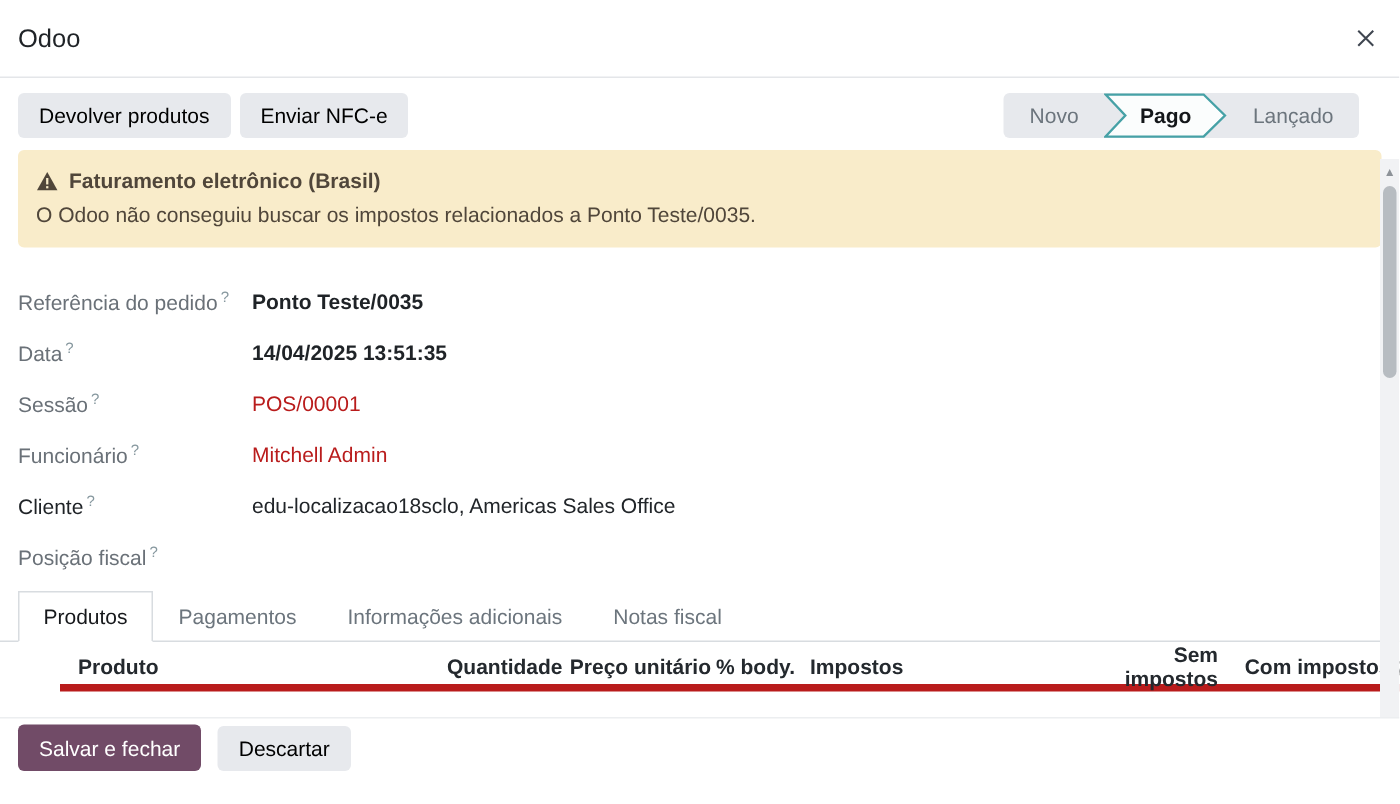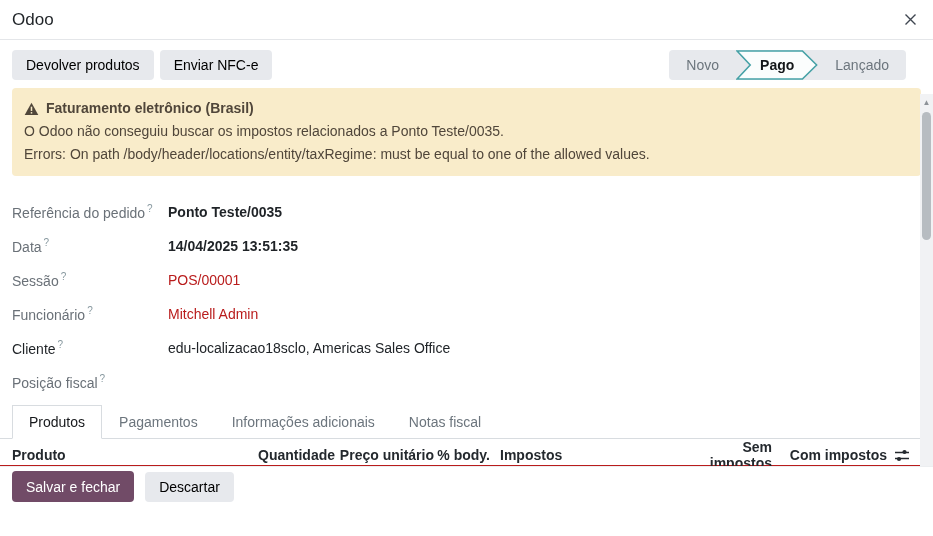--- a/index.html
+++ b/index.html
@@ -7,21 +7,21 @@
   body {
     font-family: "Liberation Sans", sans-serif;
     background: #fff;
     color: #212529;
     position: relative;
     overflow: hidden;
     font-size: 14px;
   }
   
   .dlg-header {
-    height: 40px;
+    height: 52px;
     display: flex; align-items: center; justify-content: space-between;
     padding: 0 12px 0 12px;
     border-bottom: 1px solid #e4e6e9;
   }
   .dlg-title { font-size: 17px; color: #1f2327; font-weight: 500; }
   .close-btn { background: none; border: none; cursor: pointer; padding: 2px; line-height: 0; }
   
   .dlg-body { position: relative; height: 426px; padding: 0 12px; overflow: hidden; }
   .toolbar {
     margin-top: 10px; height: 30px;
@@ -72,22 +72,22 @@
   }
   .tab.active {
     background: #fff; color: #16181b;
     border-color: #d8dce0; border-bottom-color: #fff;
   }
   .thead {
     display: grid;
     grid-template-columns: 246px 65px 111px 56px 190px 92px 115px 1fr;
     align-items: center;
     padding: 0 22px 0 12px; height: 33px;
-    border-bottom: 7px solid #b91c1c;
-    font-weight: 600; color: #24292e; font-size: 14px;
+    border-bottom: 5px solid #b91c1c;
+    font-weight: 600; color: #24292e; font-size: 14px; margin-left: 40px;
   }
   .th-right { text-align: right; }
   .th-left-pad { padding-left: 10px; }
   .th-icon-cell { display: flex; justify-content: flex-end; }
   
   .dlg-footer {
     height: 40px; padding: 13px 12px; display: flex; gap: 11px; align-items: center;
     border-top: 1px solid #eceef0;
   }
   .btn-primary { background: #714B67; color: #fff; height: 31px; border-radius: 4px; }
@@ -149,21 +149,20 @@
       <span style="line-height:0;">
         <svg width="15" height="14" viewBox="0 0 16 15">
             <path d="M8 0.8 L15.3 13.8 L0.7 13.8 Z" fill="#50463a"></path>
             <rect x="7.2" y="5" width="1.6" height="4.6" fill="#f9ecca"></rect>
             <rect x="7.2" y="10.8" width="1.6" height="1.6" fill="#f9ecca"></rect>
           </svg>
       </span>
       <span>Faturamento eletrônico (Brasil)</span>
     </div>
     <div>O Odoo não conseguiu buscar os impostos relacionados a Ponto Teste/0035.</div>
-    <div>Errors: On path /body/header/locations/entity/taxRegime: must be equal to one of the allowed values.</div>
   </div>
 
   <div class="fields">
     <div class="field-row">
       <div class="field-label"><span>Referência do pedido</span><sup class="help-sup">?</sup></div>
       <div class="field-value val-strong">Ponto Teste/0035</div>
     </div>
     <div class="field-row">
       <div class="field-label"><span>Data</span><sup class="help-sup">?</sup></div>
       <div class="field-value val-strong">14/04/2025 13:51:35</div>

